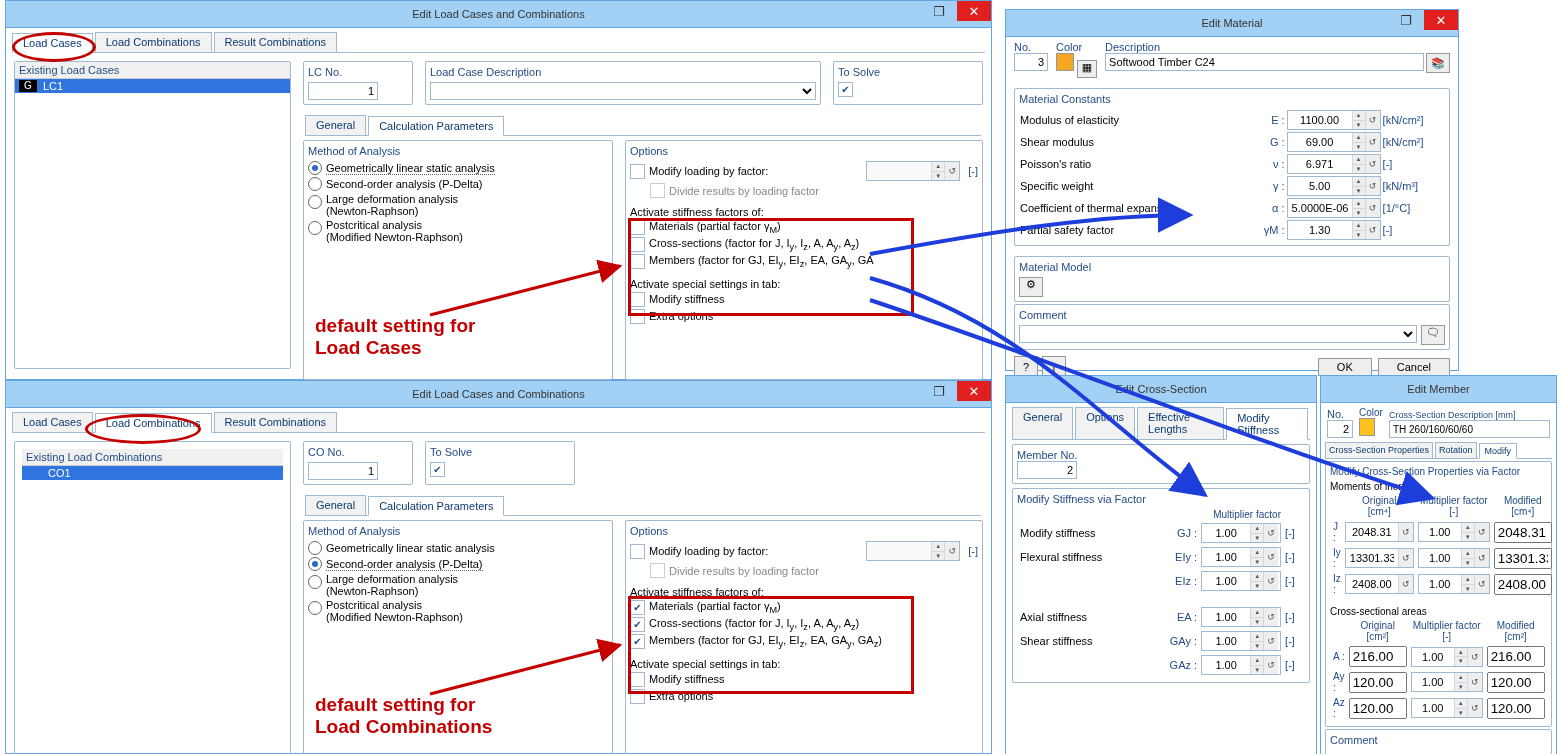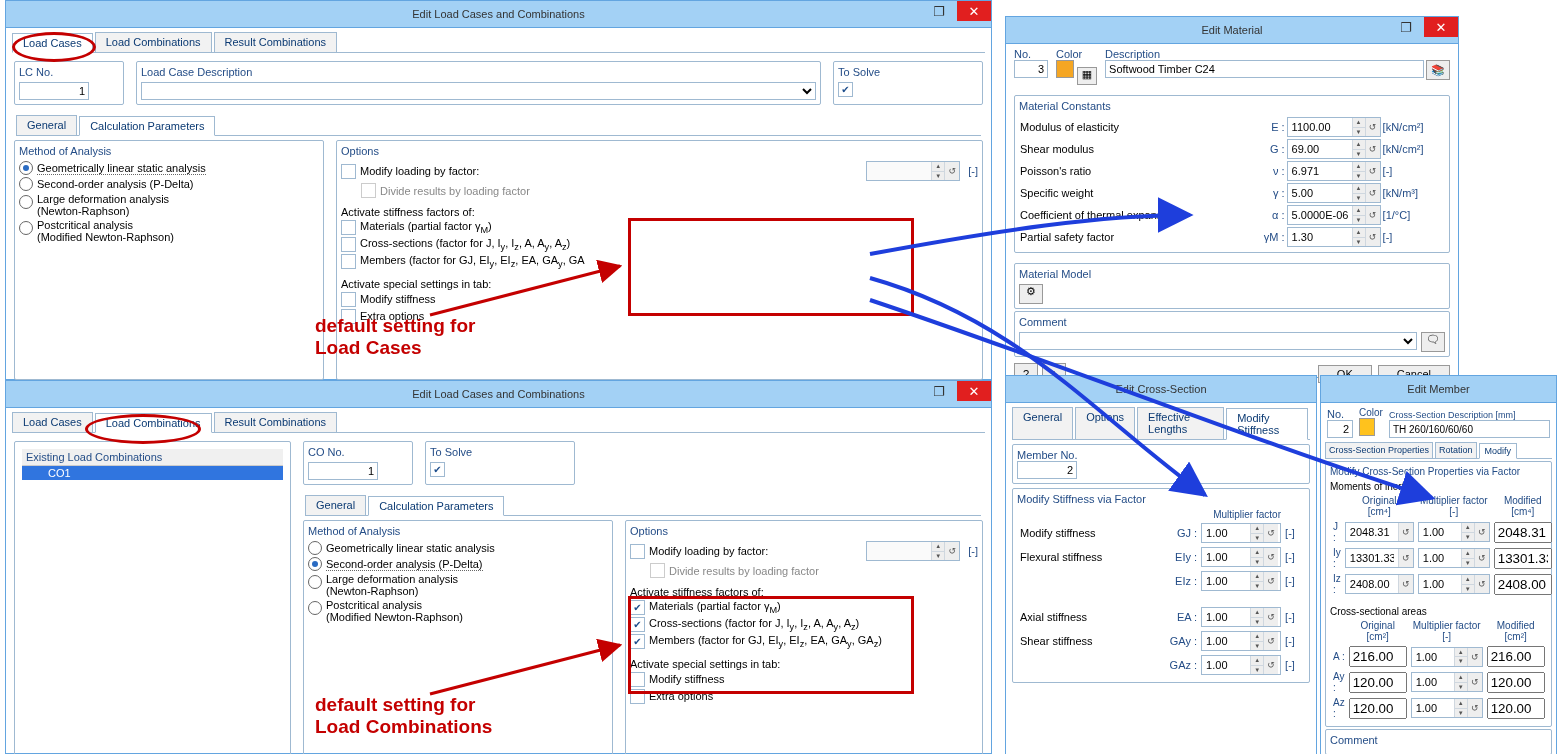--- a/index.html
+++ b/index.html
@@ -11,21 +11,21 @@
 .tabs{display:flex;border-bottom:1px solid #9fb9d1;margin:4px 6px 0 6px}
 .tab{padding:3px 10px;border:1px solid #9fb9d1;border-bottom:none;background:#f2f2f2;margin-right:2px;color:#0b3a73;cursor:pointer}
 .tab.active{background:#fff;position:relative;top:1px;border-bottom:1px solid #fff}
 .group{border:1px solid #9fb9d1;margin:4px;padding:4px;border-radius:2px}
 .group-title{color:#244d87;font-size:11px;margin:0 0 4px 0}
 .lbl{color:#244d87}
 .row{display:flex;align-items:center;gap:4px;margin:2px 0}
 input[type=text],select{border:1px solid #9fb9d1;background:#fff;font-family:inherit;font-size:11px;padding:1px 3px;height:18px;box-sizing:border-box;color:#000}
 input[type=text].ra{text-align:right}
 .spin{display:flex;border:1px solid #9fb9d1;height:18px;background:#fff;align-items:stretch}
-.spin input{border:none;outline:none;width:56px;text-align:left;padding:0 4px;font-size:11px}
+.spin input{border:none;outline:none;width:56px;text-align:center;padding:0 4px;font-size:11px}
 .spin .sp-btns{display:flex;flex-direction:column;width:12px;border-left:1px solid #cfd7df}
 .spin .sp-btns div{flex:1;display:flex;align-items:center;justify-content:center;font-size:6px;color:#555;background:#eee;border-bottom:1px solid #cfd7df}
 .spin .sp-btns div:last-child{border-bottom:none}
 .spin .res{width:14px;display:flex;align-items:center;justify-content:center;border-left:1px solid #cfd7df;background:#eee;font-size:9px;color:#555}
 .unit{color:#244d87;margin-left:4px}
 .chk{width:13px;height:13px;border:1px solid #9fb9d1;display:inline-flex;align-items:center;justify-content:center;background:#fff;font-size:10px;color:#1e4e8c}
 .radio{width:12px;height:12px;border:1px solid #666;border-radius:50%;display:inline-flex;align-items:center;justify-content:center;background:#fff}
 .radio.sel::after{content:"";width:6px;height:6px;border-radius:50%;background:#2a6bc2}
 .redbox{border:3px solid #c40000;position:absolute;pointer-events:none}
 .redtext{position:absolute;color:#c40000;font-weight:bold;font-size:19px;line-height:22px}
@@ -46,20 +46,29 @@
     <span>Edit Load Cases and Combinations</span>
     <div class="win-max">❐</div>
     <div class="win-close">✕</div>
   </div>
   <div class="tabs">
     <div class="tab active">Load Cases</div>
     <div class="tab">Load Combinations</div>
     <div class="tab">Result Combinations</div>
   </div>
   <div style="display:flex;gap:4px;margin:4px">
+    <div style="width:285px">
+      <div class="group" style="padding:0;height:306px">
+        <div class="list-head">Existing Load Cases</div>
+        <div class="list-item">
+          <span class="tag">G</span>
+          <span>LC1</span>
+        </div>
+      </div>
+    </div>
     <div style="flex:1">
       <div style="display:flex;gap:4px">
         <div class="group" style="width:100px">
           <div class="group-title">LC No.</div>
           <input type="text" class="ra" style="width: 70px;" value="1">
         </div>
         <div class="group" style="flex:1">
           <div class="group-title">Load Case Description</div>
           <select style="width:100%"></select>
         </div>
@@ -243,21 +252,21 @@
           <div class="row">
                 <span class="chk"></span>
                 <span>Extra options</span>
               </div>
         </div>
       </div>
     </div>
   </div>
 </div>
 
-<div class="win" style="left:1005px;top:16px;width:452px;height:360px">
+<div class="win" style="left:1005px;top:9px;width:452px;height:360px">
   <div class="win-title">
     <span>Edit Material</span>
     <div class="win-max">❐</div>
     <div class="win-close">✕</div>
   </div>
   <div style="display:flex;gap:8px;margin:4px 8px">
     <div><div class="lbl">No.</div><input type="text" class="ra" style="width: 34px;" value="3"></div>
     <div><div class="lbl">Color</div><span style="display:inline-block;width:16px;height:16px;background:#f5a623;border:1px solid #999"></span> <span style="display:inline-block;width:18px;height:16px;border:1px solid #999;background:#eee;text-align:center">▦</span></div>
     <div style="flex:1">
           <div class="lbl">Description</div>

